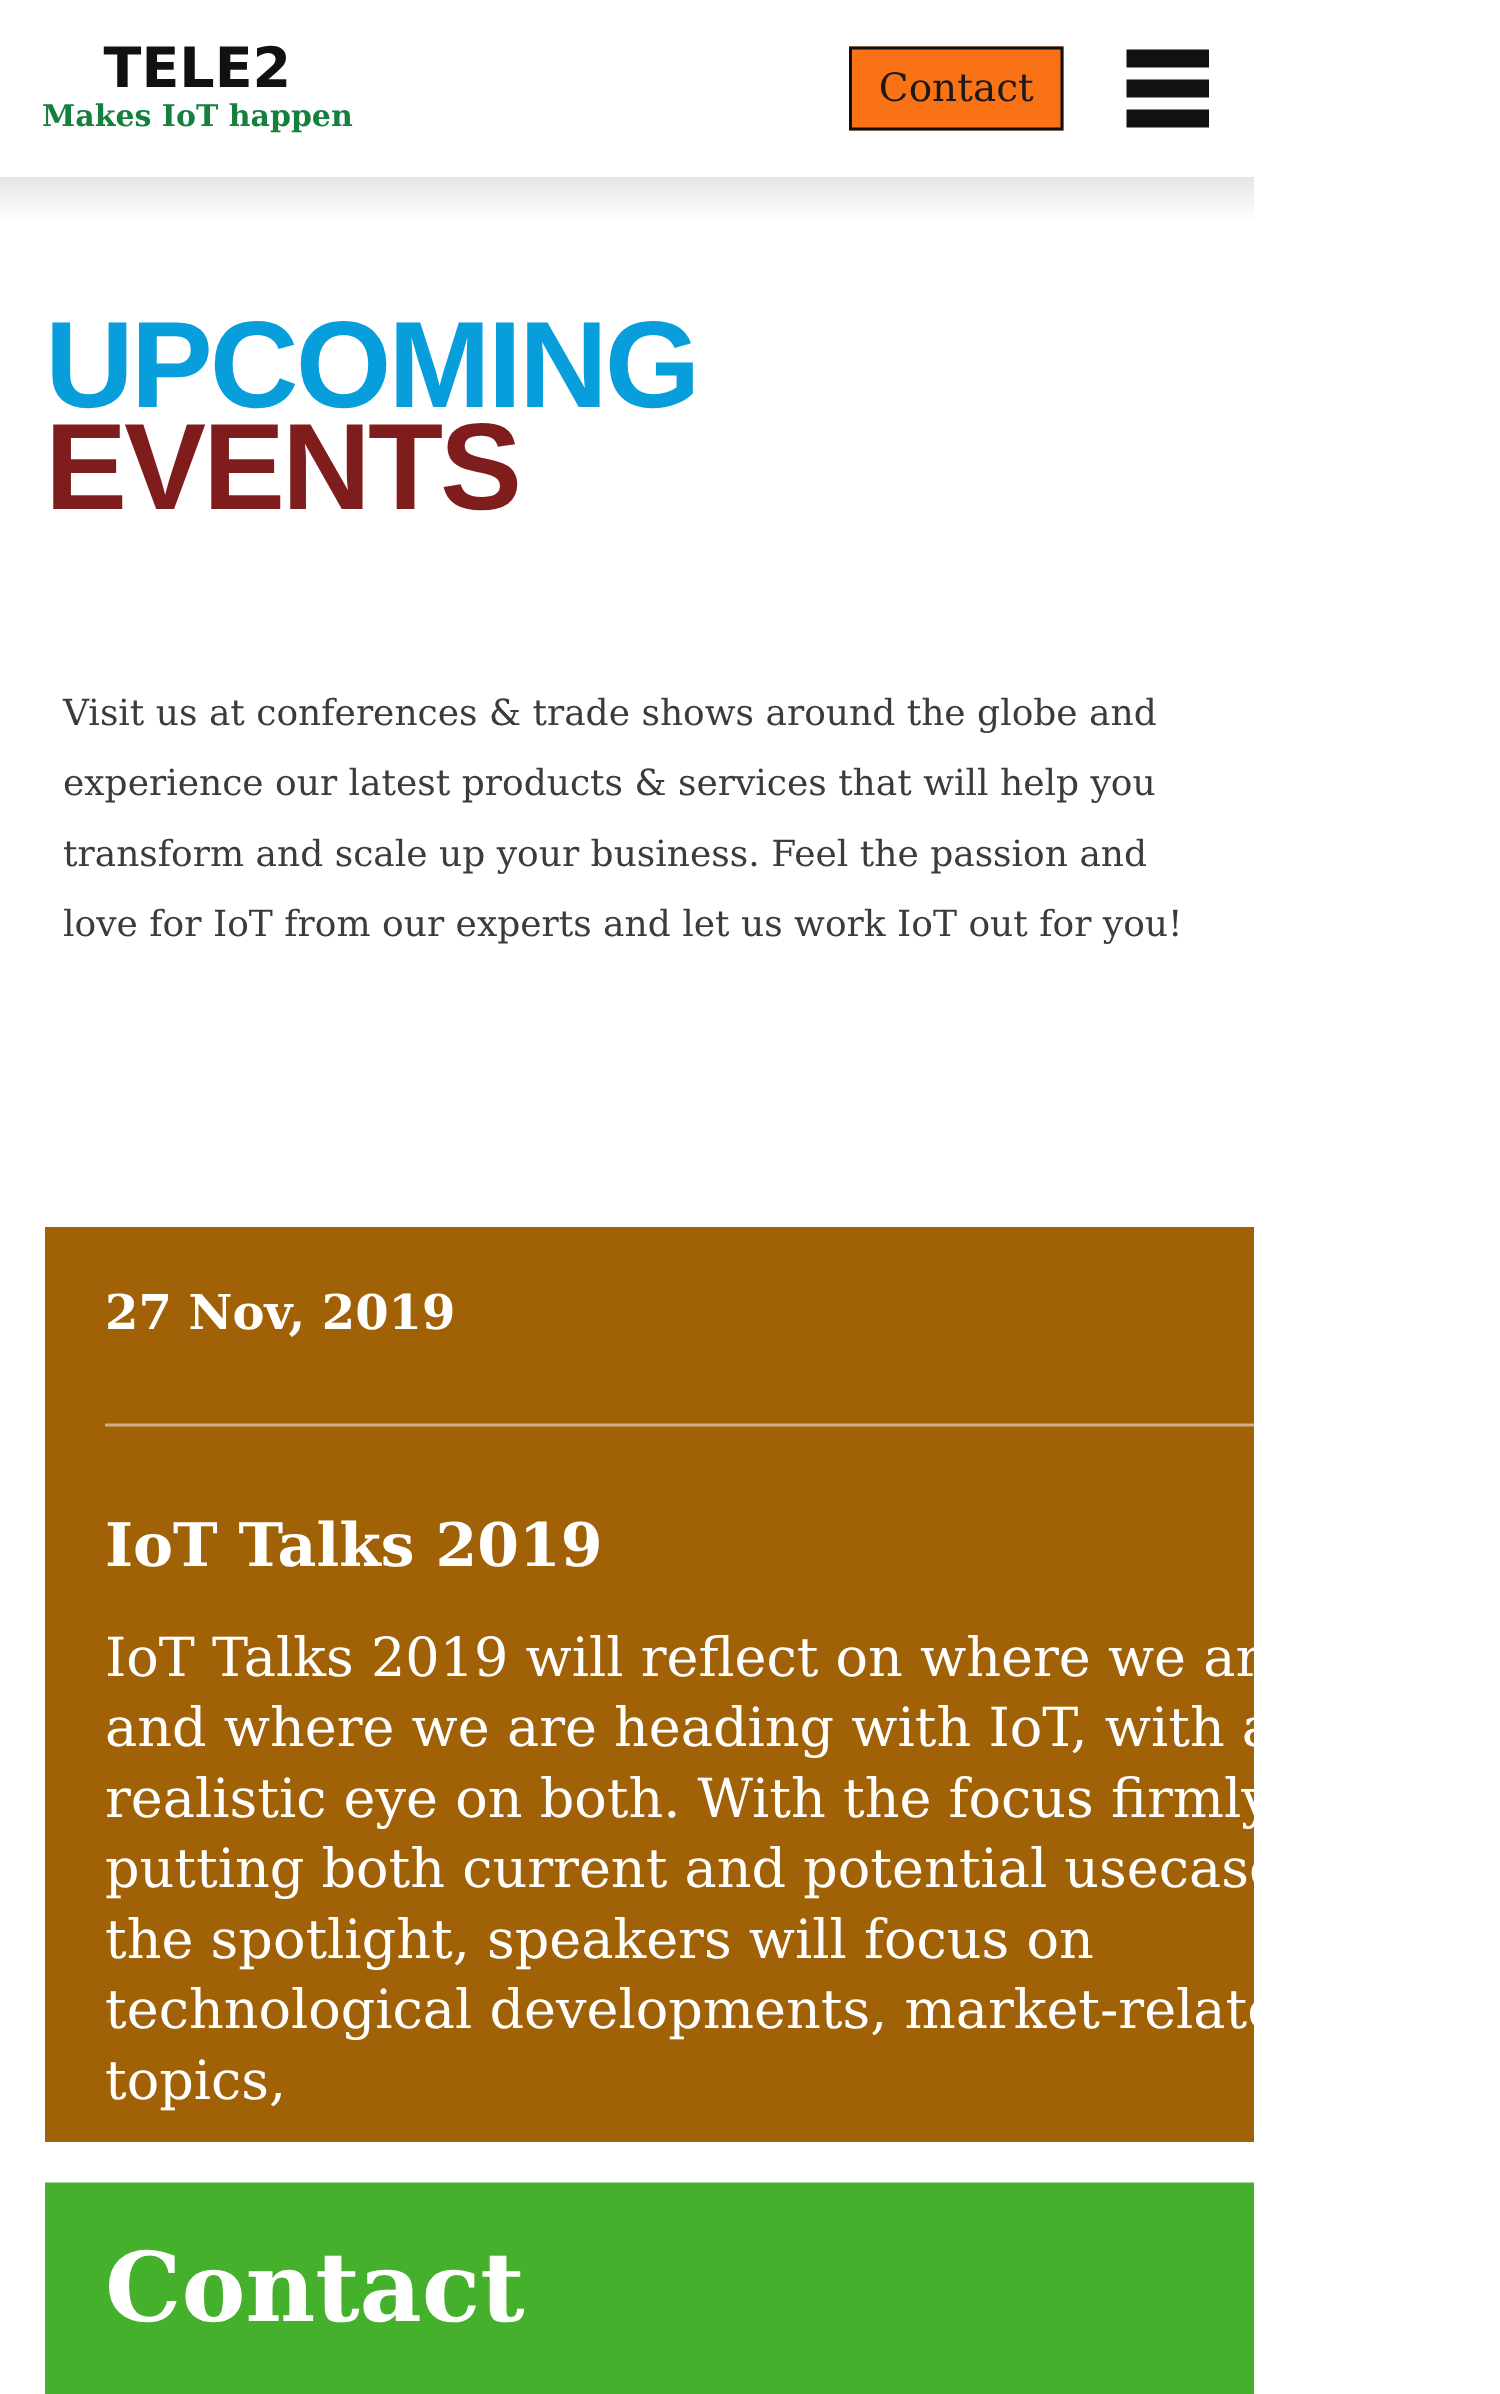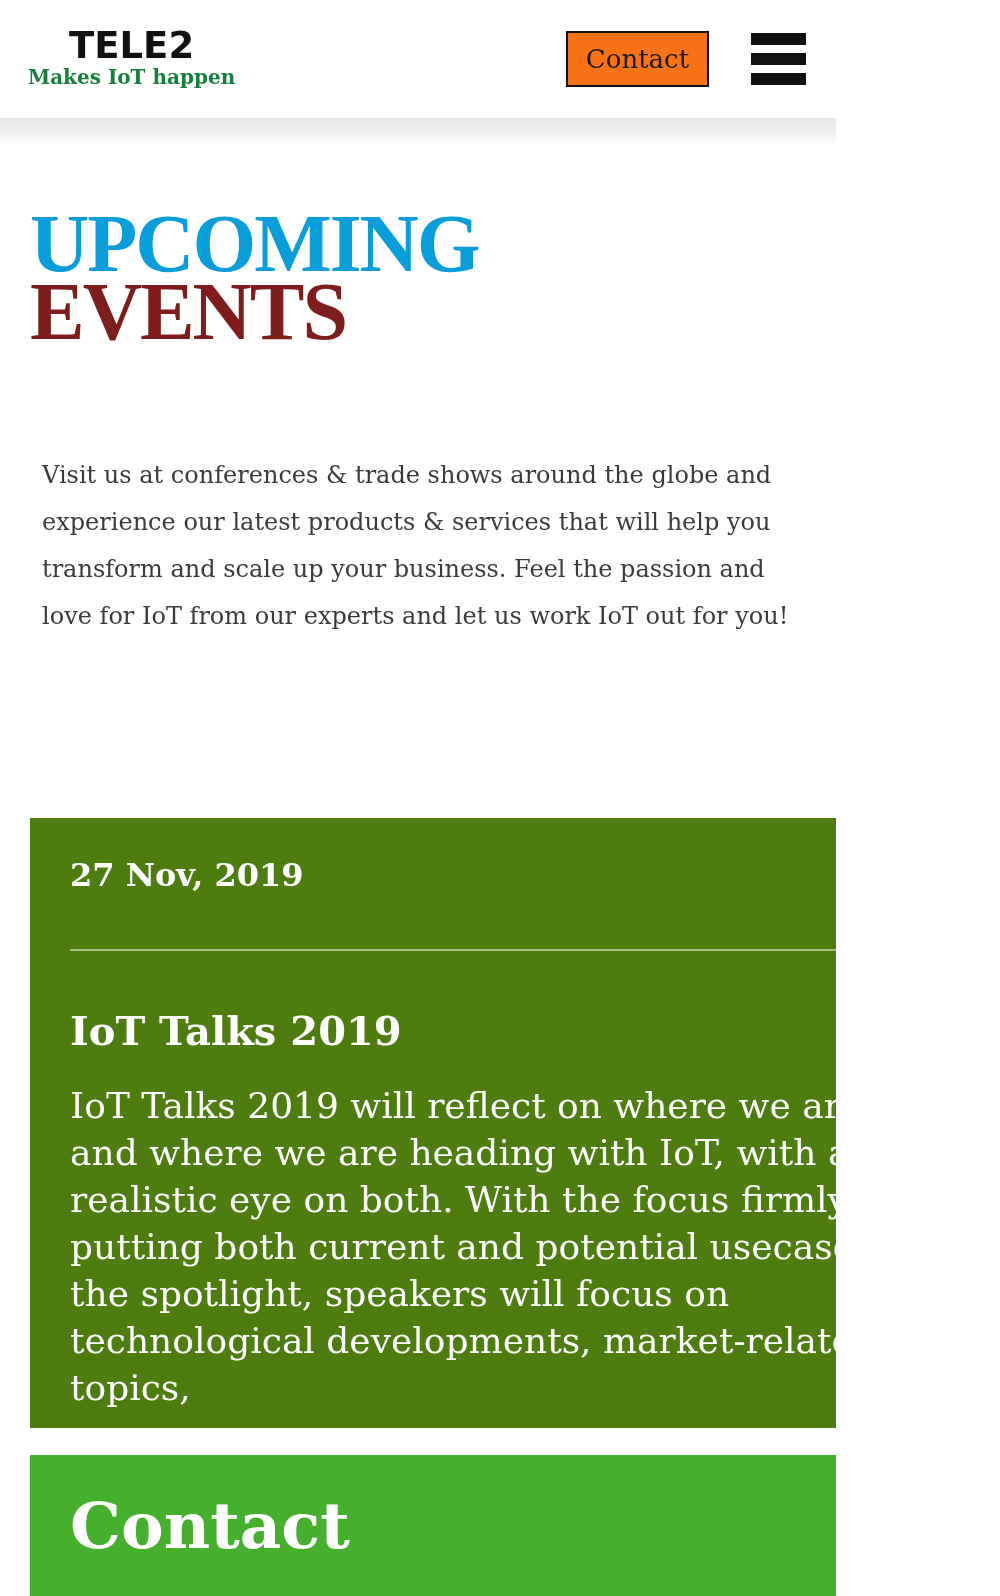--- a/index.html
+++ b/index.html
@@ -70,21 +70,21 @@
   .hamburger span {
     display: block;
     height: 12px;
     background: #111111;
   }
 
   
   .main { padding: 0 30px; }
   .hero-title {
     margin: 62px 0 0 0;
-    font-family: Liberation Serif, serif;
+    font-family: Liberation Sans, sans-serif;
     font-weight: bold;
     font-size: 82px;
     line-height: 68px;
     letter-spacing: -2px;
   }
   .hero-title .line1 { display: block; color: #089edb; }
   .hero-title .line2 { display: block; color: #7f1d1d; }
   .intro {
     margin: 106px 0 0 12px;
     max-width: 930px;
@@ -155,21 +155,21 @@
   <div class="header-shadow"></div>
 
   <main class="main">
     <h1 class="hero-title">
       <span class="line1">UPCOMING</span>
       <span class="line2">EVENTS</span>
     </h1>
 
     <p class="intro">Visit us at conferences &amp; trade shows around the globe and experience our latest products &amp; services that will help you transform and scale up your business. Feel the passion and love for IoT from our experts and let us work IoT out for you!</p>
 
-    <section class="event-card first" style="background-color: #4d7c0f;">
+    <section class="event-card first" style="background-color: #a16207;">
       <div class="event-date">27 Nov, 2019</div>
       <hr class="event-divider">
       <h3 class="event-title">IoT Talks 2019</h3>
       <p class="event-description">IoT Talks 2019 will reflect on where we are and where we are heading with IoT, with a realistic eye on both. With the focus firmly on putting both current and potential usecases in the spotlight, speakers will focus on technological developments, market-related topics,</p>
     </section>
 
     <section class="event-card second" style="background-color: rgb(68, 176, 44);">
       <div class="event-city">Contact</div>
     </section>
   </main>

